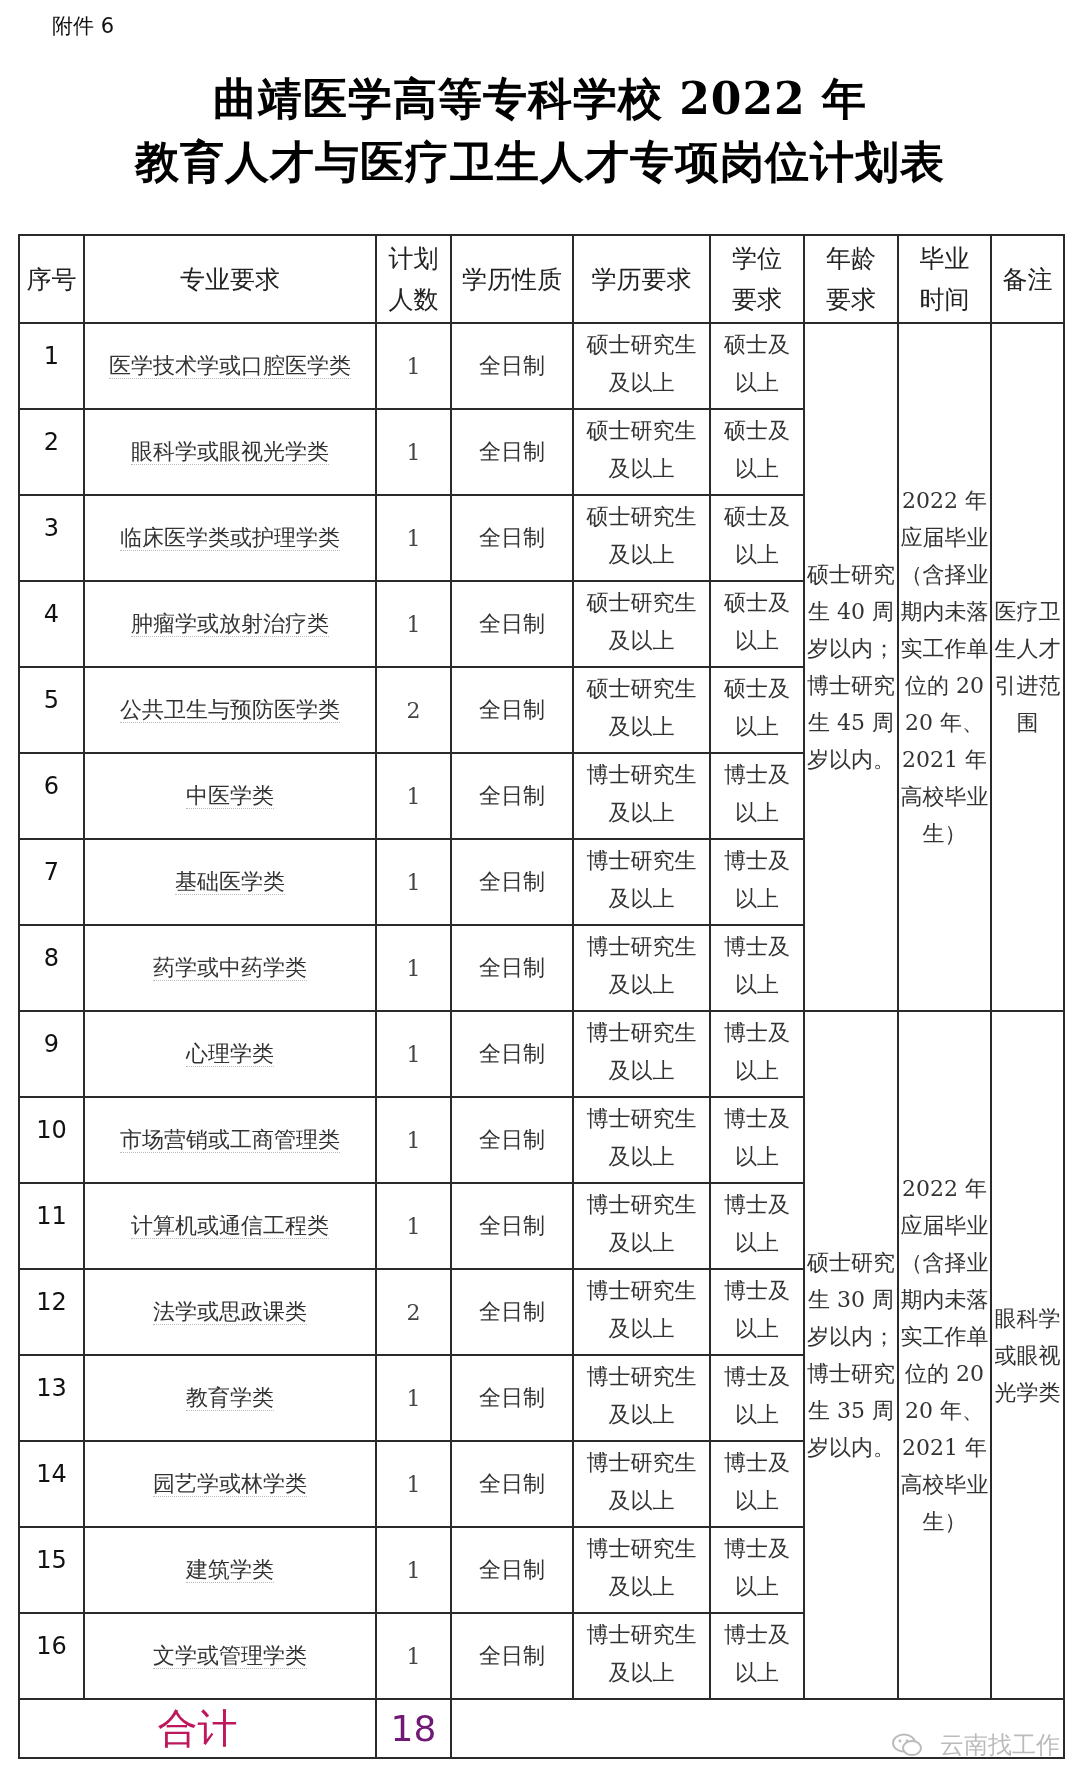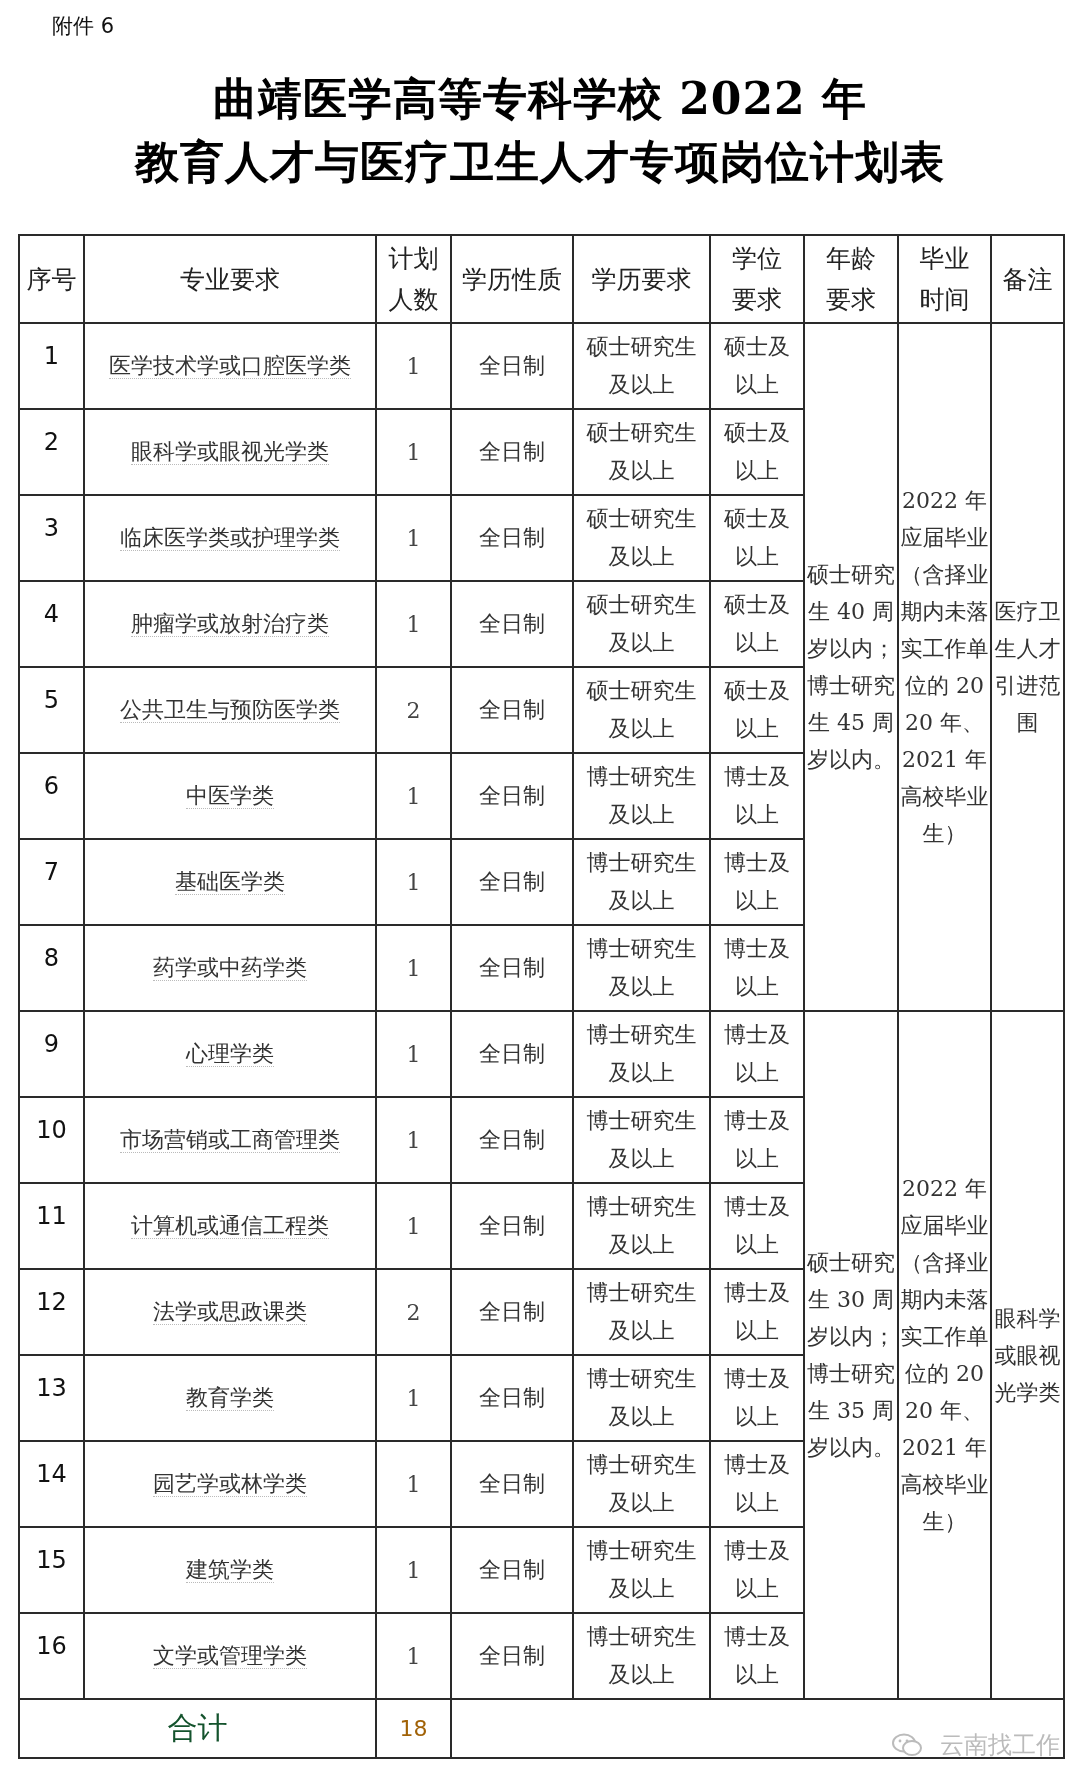--- a/index.html
+++ b/index.html
@@ -12,24 +12,24 @@
   table.plan td, table.plan th { border: 2px solid #2a2a2a; padding: 0; text-align: center; vertical-align: middle; }
   th { font-family: "DejaVu Sans", sans-serif; font-weight: normal; font-size: 25px; line-height: 41px; color: #222; }
   th.top { vertical-align: top; padding-top: 2px; }
   tr.hdr { height: 88px; }
   tr.row { height: 86px; }
   tr.total { height: 59px; }
   .seq { font-family: "DejaVu Sans", sans-serif; font-size: 24px; color: #111; position: relative; top: -10px; }
   .major { font-family: "DejaVu Serif", serif; font-size: 22px; color: #333; border-bottom: 1px dotted #bbb; text-align: right; }
   .num { font-family: "DejaVu Serif", serif; font-size: 22px; color: #444; }
   .mode { font-family: "DejaVu Serif", serif; font-size: 22px; color: #333; }
-  .two { font-family: Liberation Sans, sans-serif; font-size: 22px; color: #333; line-height: 38px; }
+  .two { font-family: Liberation Mono, monospace; font-size: 22px; color: #333; line-height: 38px; }
   .merged { font-family: "DejaVu Serif", serif; font-size: 22px; color: #333; line-height: 37px; padding: 0 2px; word-break: break-all; }
-  .total-label { font-family: "DejaVu Sans", sans-serif; font-size: 30px; color: #14532d; }
-  .total-num { font-family: "DejaVu Sans", sans-serif; font-size: 22px; color: #a16207; }
+  .total-label { font-family: "DejaVu Sans", sans-serif; font-size: 40px; color: #be185d; }
+  .total-num { font-family: "DejaVu Sans", sans-serif; font-size: 36px; color: #701a75; }
   .watermark { position: absolute; right: 20px; bottom: 8px; font-family: "DejaVu Sans", sans-serif; font-size: 24px; color: #bbb; display: flex; align-items: center; gap: 14px; }
   .wm-icon { width: 36px; height: 26px; }
 </style>
 </head>
 <body>
 
 <div class="attach">附件 6</div>
 <div class="title t1">曲靖医学高等专科学校 2022 年</div>
 <div class="title t2">教育人才与医疗卫生人才专项岗位计划表</div>
 

